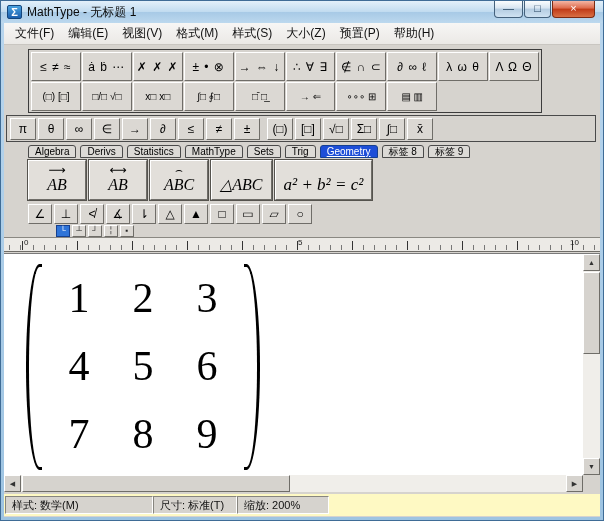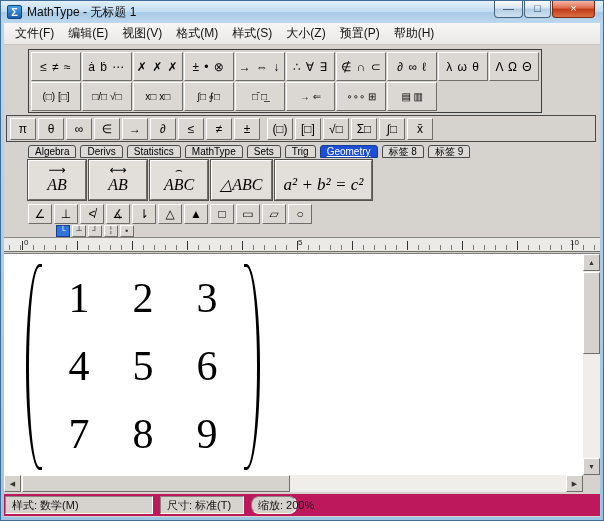--- a/index.html
+++ b/index.html
@@ -108,25 +108,25 @@
     display:flex; align-items:center; justify-content:center; }
   .vscroll .up { top:0; left:0; } .vscroll .down { bottom:0; left:0; }
   .hscroll .left { left:0; top:0; } .hscroll .right { right:0; top:0; }
   .vthumb { position:absolute; left:0; top:18px; width:17px; height:82px; background:#d6d3ce;
     border:1px solid; border-color:#fff #6f6d68 #6f6d68 #fff; }
   .hthumb { position:absolute; top:0; left:18px; width:268px; height:17px; background:#d6d3ce;
     border:1px solid; border-color:#fff #6f6d68 #6f6d68 #fff; }
   .scroll-corner { position:absolute; right:0; bottom:0; width:17px; height:17px; background:#d6d3ce; }
 
   
-  .statusbar { position:absolute; left:0; right:0; top:471px; height:22px; background:#be185d;
-    display:flex; gap:7px; padding:2px 2px 0 1px; }
+  .statusbar { position:absolute; left:0; right:0; top:471px; height:22px; background:#fef9c3;
+    display:flex; gap:0; padding:2px 2px 0 1px; }
   .status-panel { border:1px solid; border-color:#87857f #fff #fff #87857f; background:#d6d3ce;
     font-size:11px; color:#111; padding:1px 6px; height:18px; display:flex; align-items:center; white-space:nowrap; }
-  .status-panel.p1 { width:148px; } .status-panel.p2 { width:84px; } .status-panel.p3 { width:46px;border-radius:8px; }
+  .status-panel.p1 { width:148px; } .status-panel.p2 { width:84px; } .status-panel.p3 { width:92px; }
   .status-panel.p4 { flex:1; }
   .color-swatch { display:inline-block; width:36px; height:11px; background:#000;
     border:1px solid; border-color:#87857f #fff #fff #87857f; margin-left:5px; }
 </style>
 </head>
 <body>
 
 <div class="window">
 
   <div class="titlebar">

